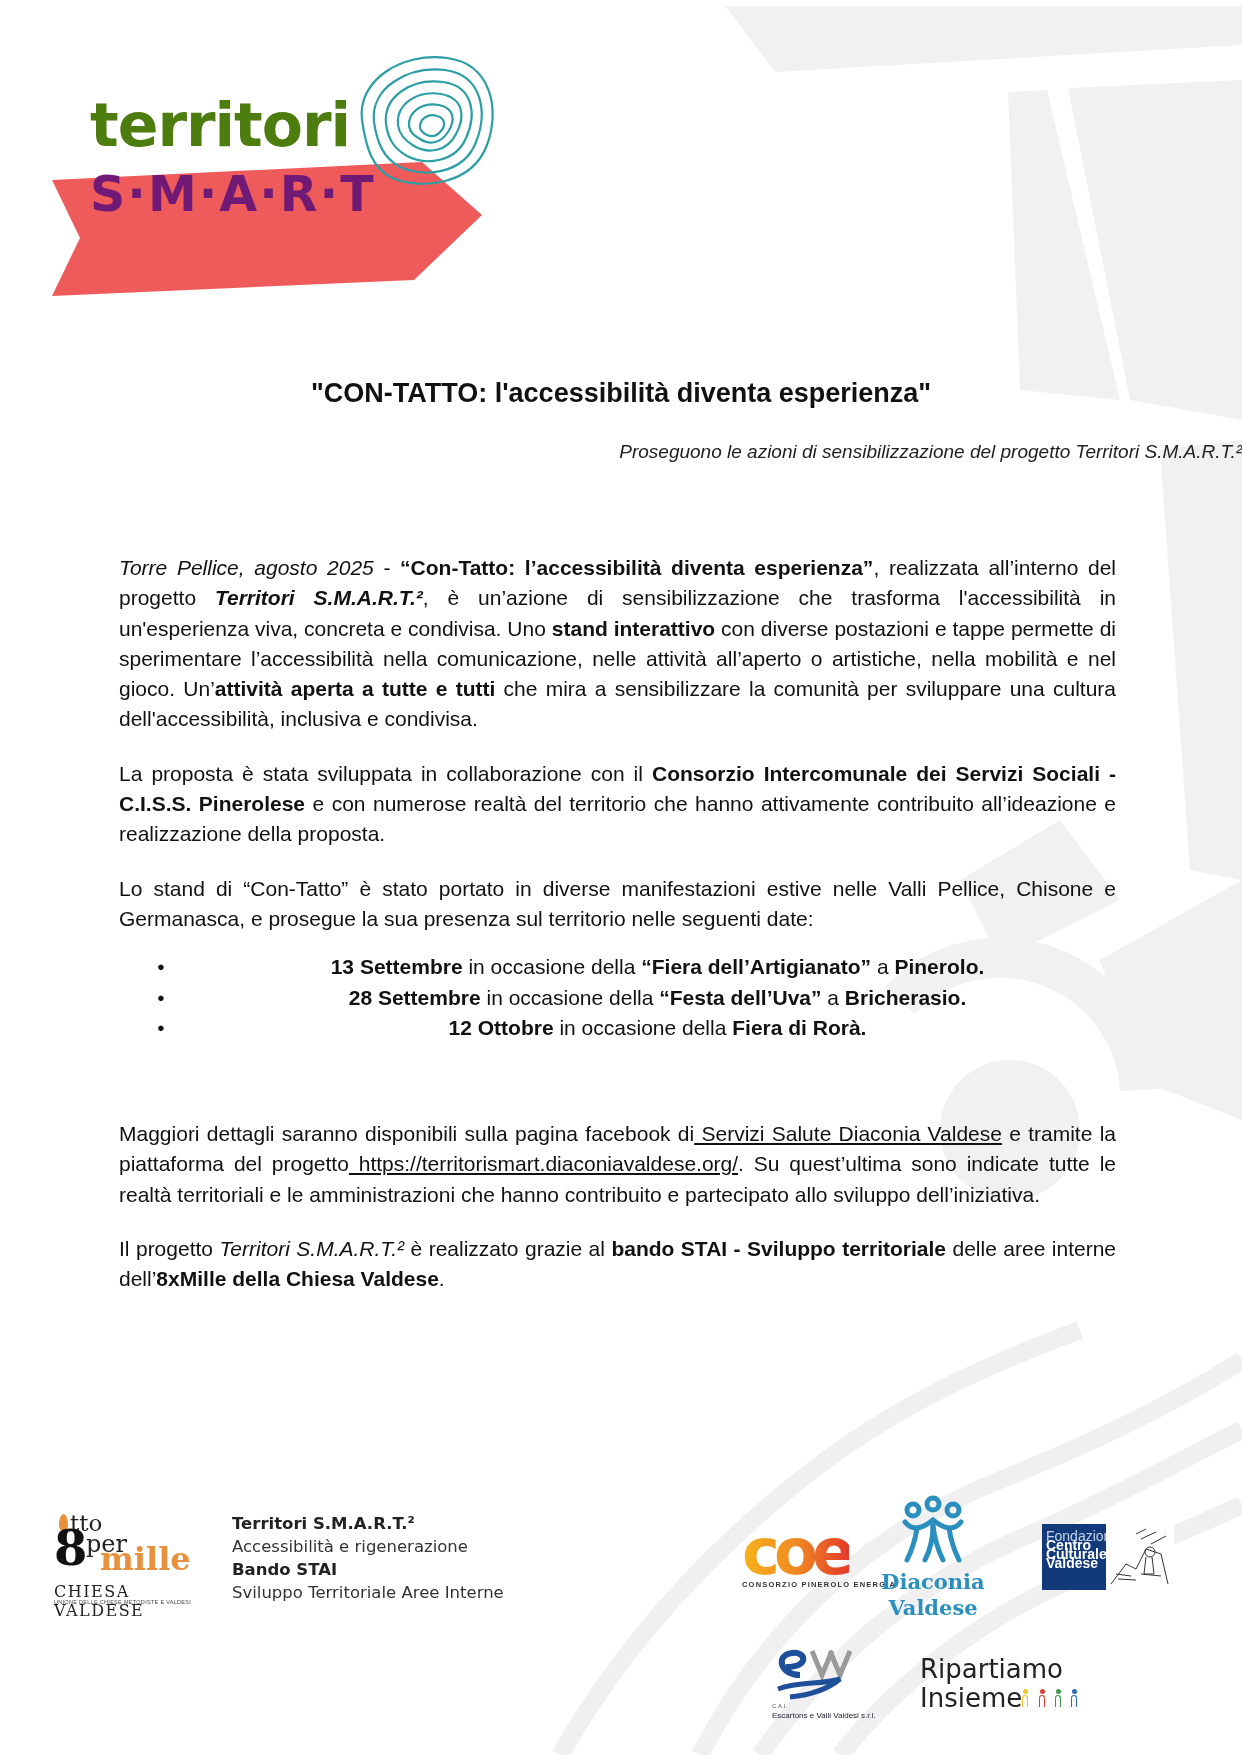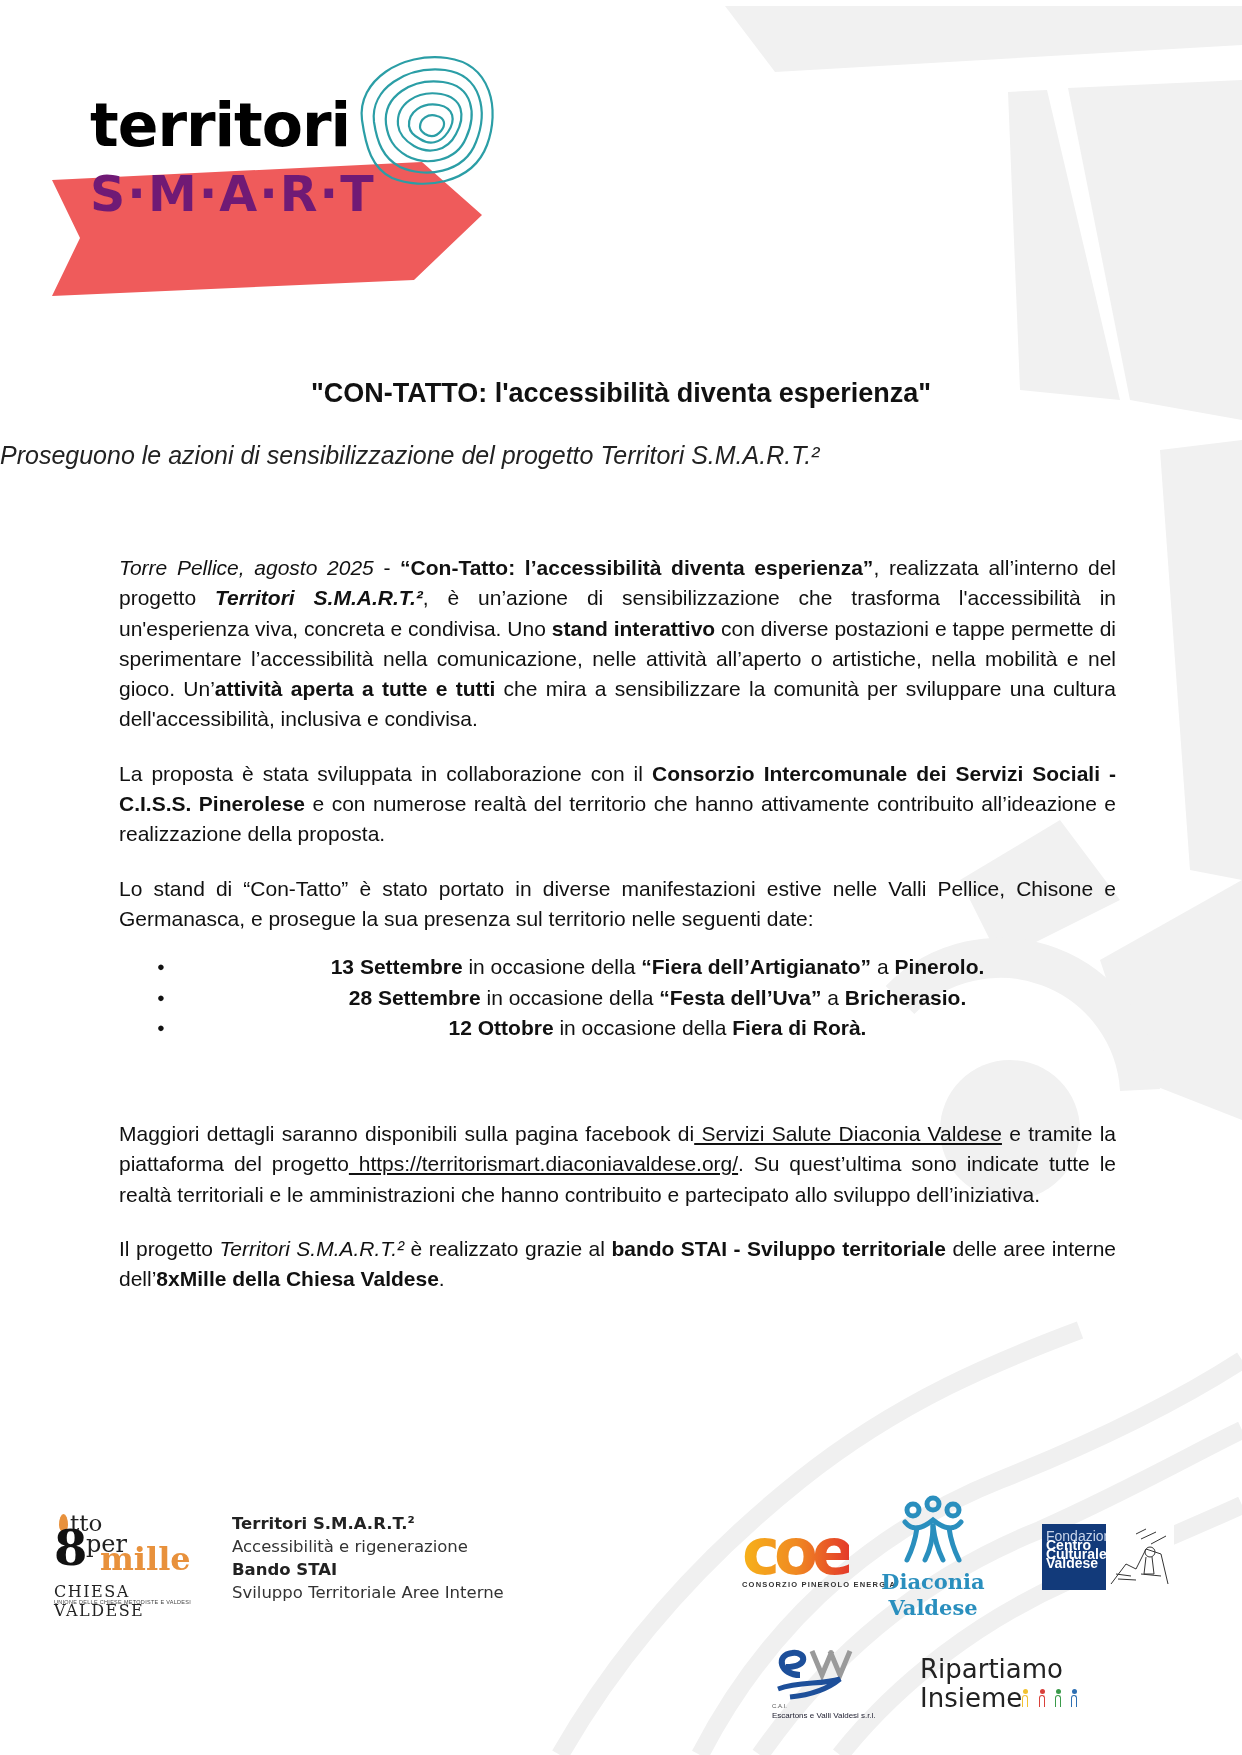--- a/index.html
+++ b/index.html
@@ -8,37 +8,37 @@
       background: #ffffff; color: #111;
       font-family: "Liberation Sans", sans-serif;
     }
     .bg-deco { position: absolute; left: 0; top: 0; width: 1242px; height: 1755px; z-index: 0; }
     .page { position: absolute; left: 0; top: 0; width: 1242px; height: 1755px; z-index: 1; }
 
     
     .logo { position: absolute; left: 52px; top: 50px; width: 440px; height: 210px; }
     .logo-word {
       position: absolute; left: 38px; top: 40px; font-family: "DejaVu Sans", sans-serif;
-      font-weight: bold; font-size: 60px; color: #000000; letter-spacing: -1px;
+      font-weight: bold; font-size: 60px; color: #4d7c0f; letter-spacing: -1px;
     }
     .logo-banner { position: absolute; left: 0; top: 110px; }
     .logo-banner-text {
       position: absolute; left: 38px; top: 116px; font-family: "DejaVu Sans", sans-serif;
       font-weight: bold; font-size: 49px; color: #701a75; letter-spacing: 2px;
     }
     .logo-contour { position: absolute; left: 300px; top: 0; }
 
     
     .title {
       position: absolute; left: 0; width: 1242px; top: 378px; text-align: center;
       font-weight: bold; font-size: 27px; color: #111;
     }
     .subtitle {
-      position: absolute; left: 0; width: 1242px; top: 441px; text-align: left;
-      font-style: italic; font-size: 25px; color: #222;
+      position: absolute; left: 0; width: 1242px; top: 441px; text-align: right;
+      font-style: italic; font-size: 19px; color: #222;
     }
 
     .body {
       position: absolute; left: 119px; width: 1003px; top: 553px;
       font-size: 21px; line-height: 30.3px; color: #111;
     }
     .body p { margin: 0 6px 24px 0; text-align: justify; }
     .body ul { margin: 0 0 44px 0; padding: 0 0 0 74px; list-style: none; }
     .body li { position: relative; line-height: 30.3px; text-align: center; }
     .body li::before {

